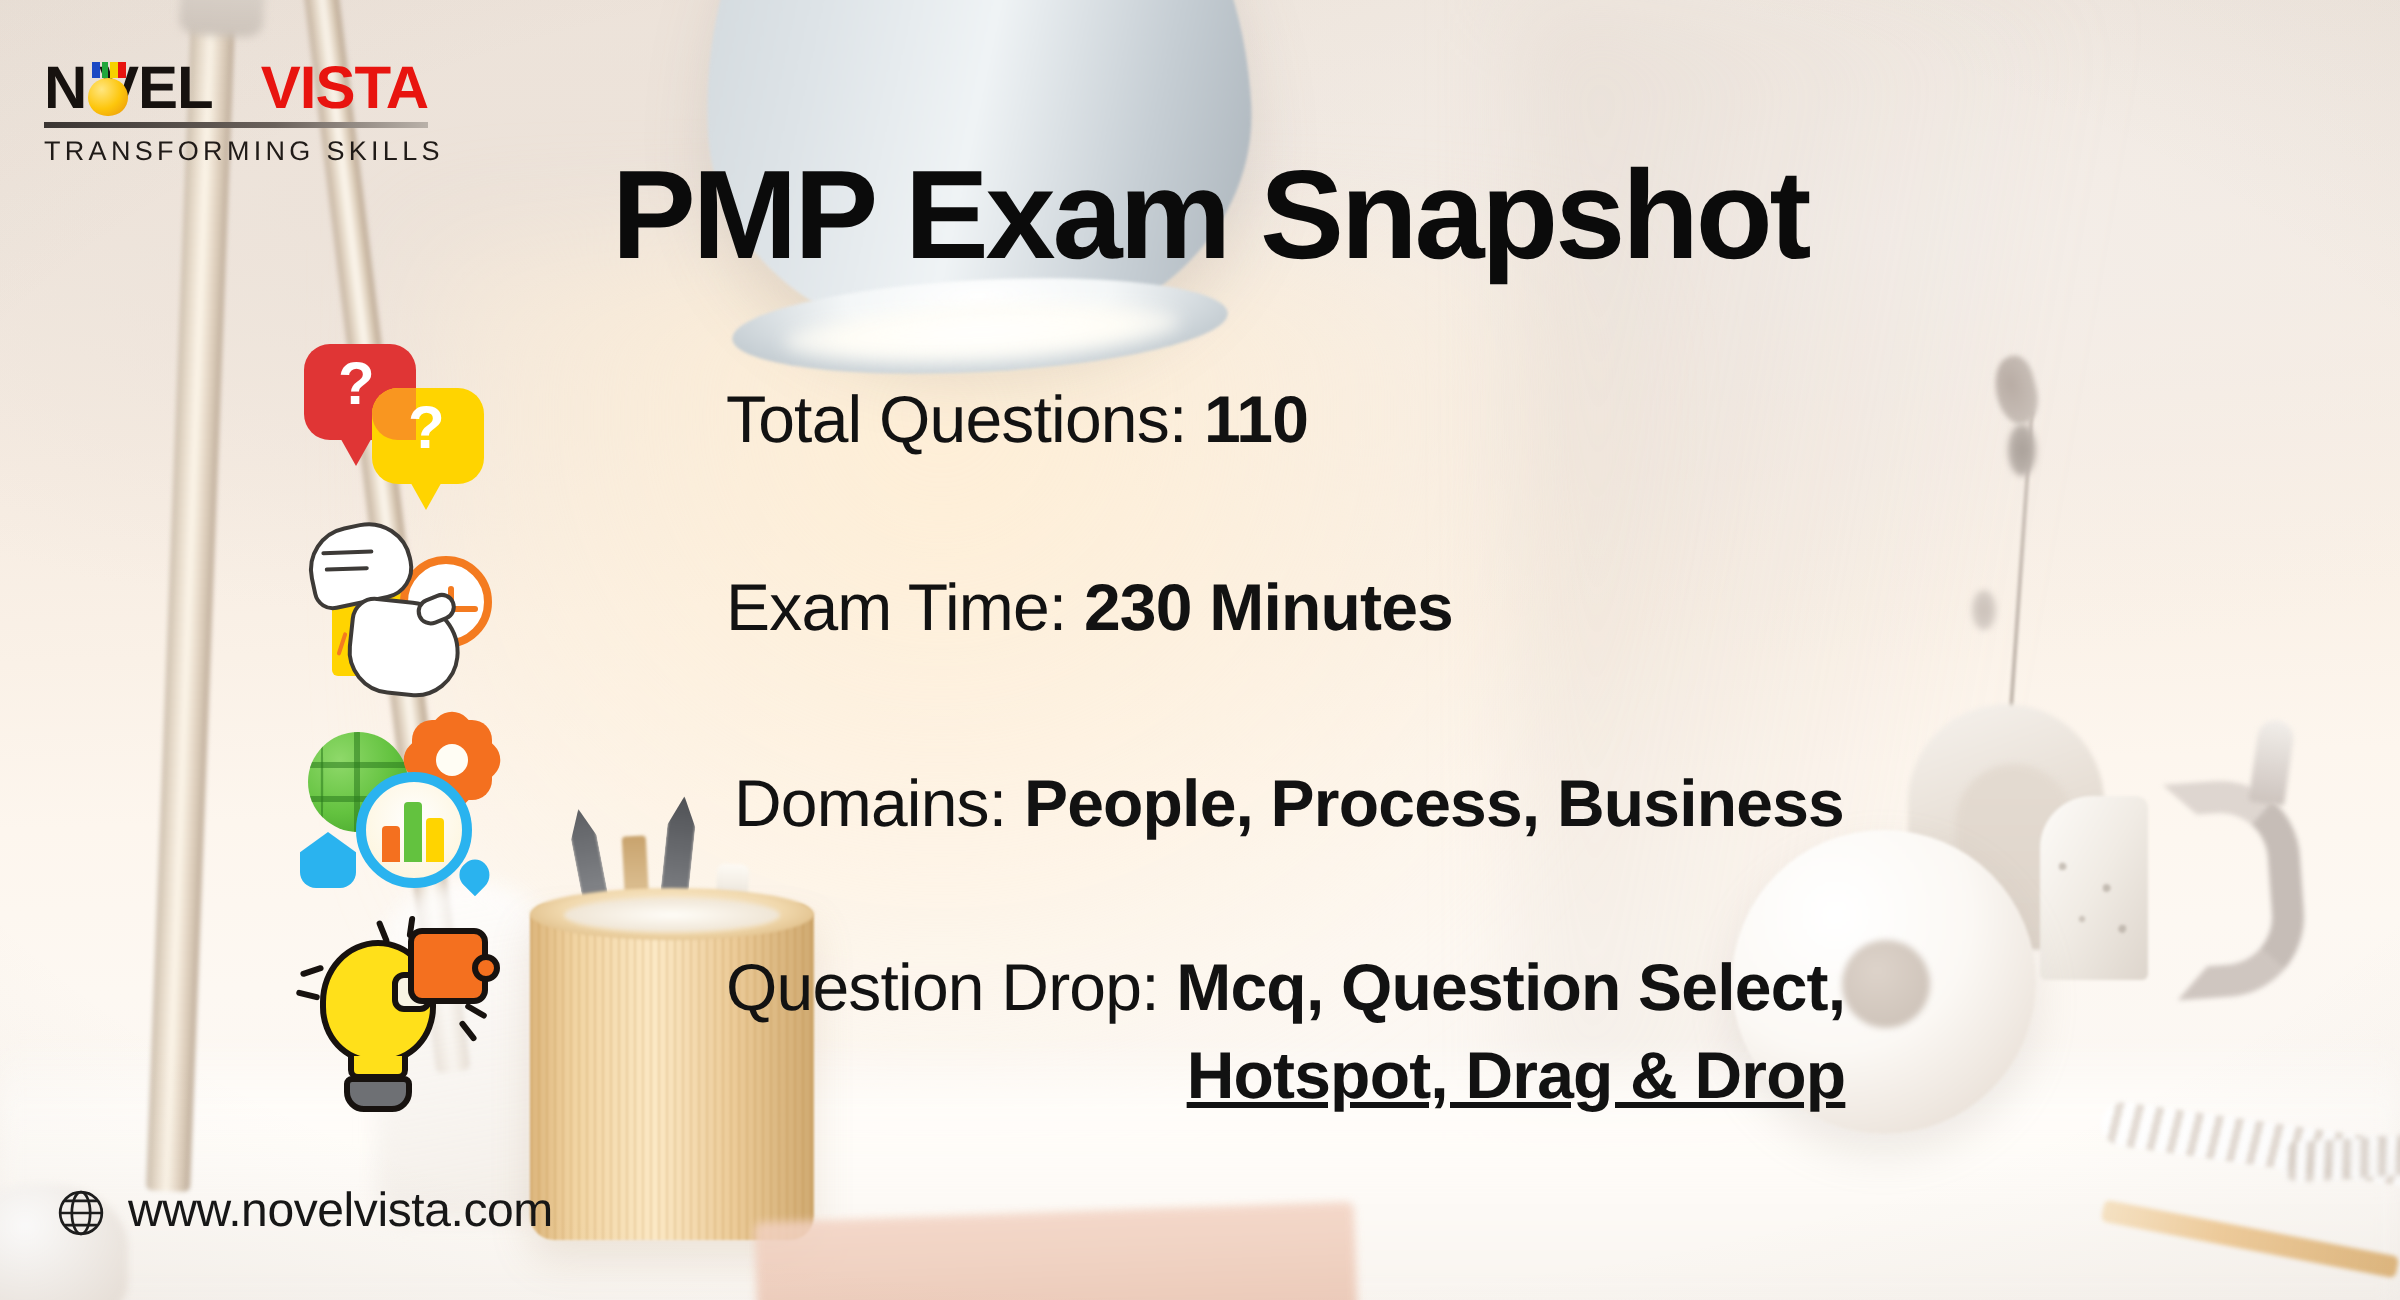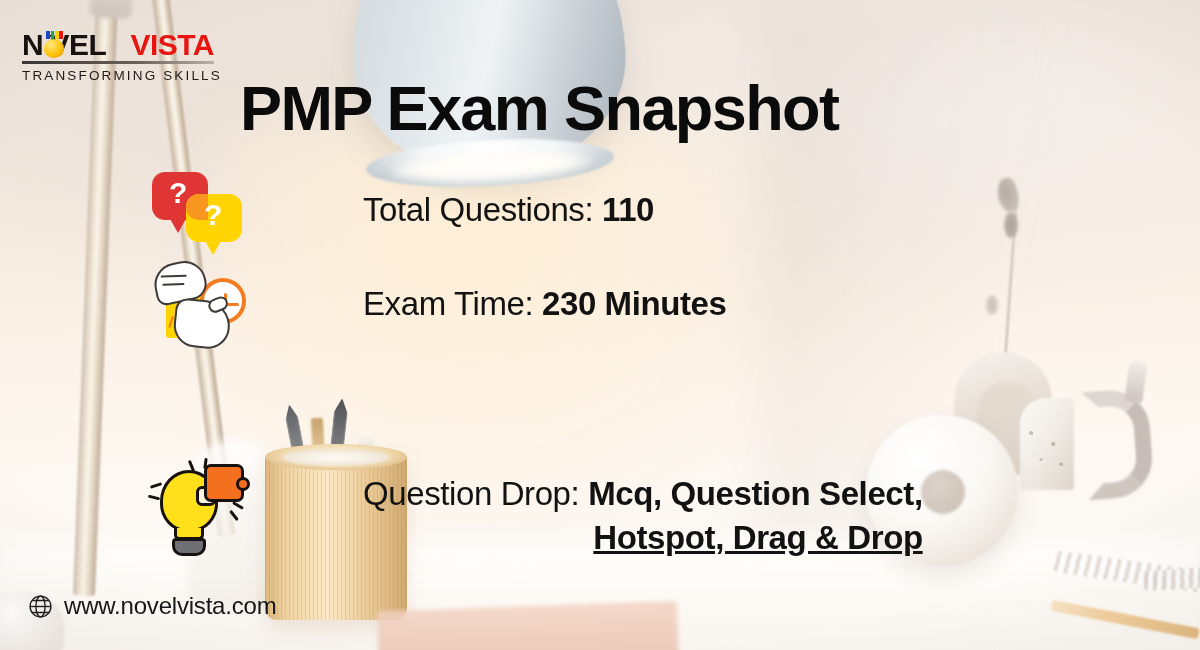--- a/index.html
+++ b/index.html
@@ -245,21 +245,21 @@
   }
   .logo-tag {
     margin-top:4px; font-size:13.5px; letter-spacing:2.15px;
     color:#201b18; font-weight:normal; white-space:nowrap;
   }
 
   
   .title {
     position:absolute; left:240px; top:77px; width:730px;
     font-size:63px; font-weight:bold; letter-spacing:-1.6px;
-    color:#0b0b0b; line-height:1; white-space:nowrap;
+    color:#0b0b0b; line-height:1; text-align:center; white-space:nowrap;
   }
 
   
   .row { position:absolute; display:flex; align-items:flex-start; }
   .row .ic { position:relative; flex:0 0 auto; }
   .row .tx {
     font-size:33px; color:#121212; line-height:1.32;
     letter-spacing:-.4px; white-space:nowrap;
   }
   .row .tx b { font-weight:bold; }
@@ -461,20 +461,46 @@
       <span class="hand-b">
           <i></i>
         </span>
     </div>
     <div class="tx">
       <span class="lbl">Exam Time:</span>
       <b>230 Minutes</b>
     </div>
   </div>
 
+  <div class="row row3">
+    <div class="ic i-dom">
+      <span class="globe">
+          <i></i>
+          <i></i>
+          <i></i>
+          <i></i>
+        </span>
+      <span class="gear">
+          <b></b>
+          <b></b>
+          <s></s>
+        </span>
+      <span class="pin"></span>
+      <span class="mag-h"></span>
+      <span class="mag">
+          <u></u>
+          <u></u>
+          <u></u>
+        </span>
+    </div>
+    <div class="tx">
+      <span class="lbl">Domains:</span>
+      <b>People, Process, Business</b>
+    </div>
+  </div>
 
   <div class="row row4">
     <div class="ic i-bulb">
       <span class="ray ray1"></span>
       <span class="ray ray2"></span>
       <span class="ray ray3"></span>
       <span class="ray ray4"></span>
       <span class="ray ray5"></span>
       <span class="ray ray6"></span>
       <span class="bl-body"></span>

